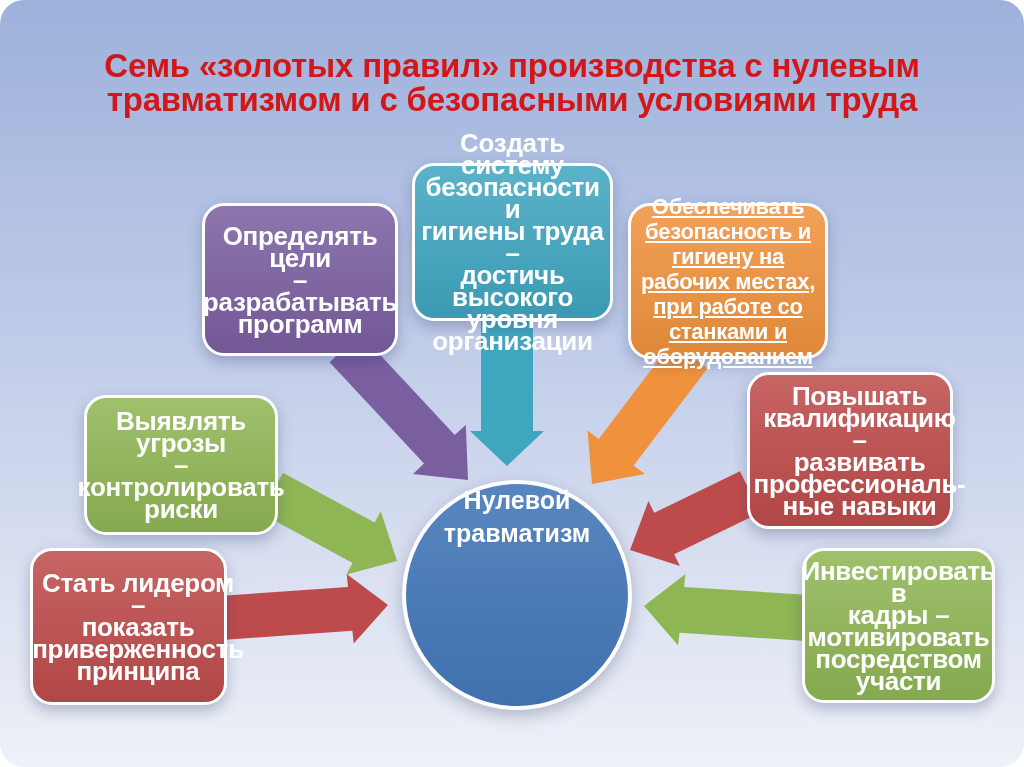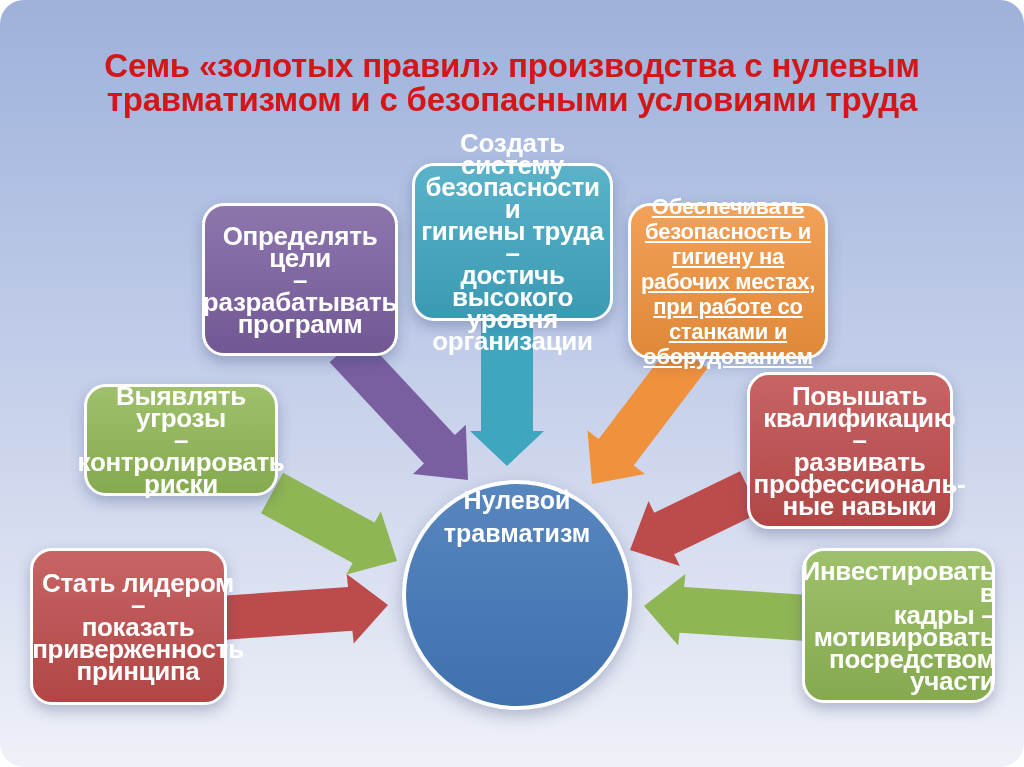--- a/index.html
+++ b/index.html
@@ -62,24 +62,24 @@
   .box span { white-space: pre-line; }
   .box-purple { background-color: var(--purple); }
   .box-teal   { background-color: var(--teal); }
   .box-orange { background-color: var(--orange); font-size: 22px; line-height: 25px; text-decoration: underline; }
   .box-green  { background-color: var(--green); }
   .box-red    { background-color: var(--red); padding-left: 24px; }
 
   .b1 { left: 202px; top: 203px; width: 196px; height: 153px; } 
   .b2 { left: 412px; top: 163px; width: 201px; height: 158px; } 
   .b3 { left: 628px; top: 203px; width: 200px; height: 156px; } 
-  .b4 { left:  84px; top: 384px; width: 194px; height: 112px; } 
+  .b4 { left:  84px; top: 395px; width: 194px; height: 140px; } 
   .b5 { left: 747px; top: 372px; width: 206px; height: 157px; } 
   .b6 { left:  30px; top: 548px; width: 197px; height: 157px; } 
-  .b7 { left: 802px; top: 548px; width: 193px; height: 155px; text-align: right; } 
+  .b7 { left: 802px; top: 548px; width: 193px; height: 155px; } 
 
   .center-circle {
     position: absolute;
     left: 402px; top: 480px;
     width: 230px; height: 230px;
     box-sizing: border-box;
     border-radius: 50%;
     border: 4px solid var(--box-border);
     background-color: var(--center-blue);
     background-image: linear-gradient(180deg, rgba(255,255,255,0.10), rgba(0,0,0,0.06));

